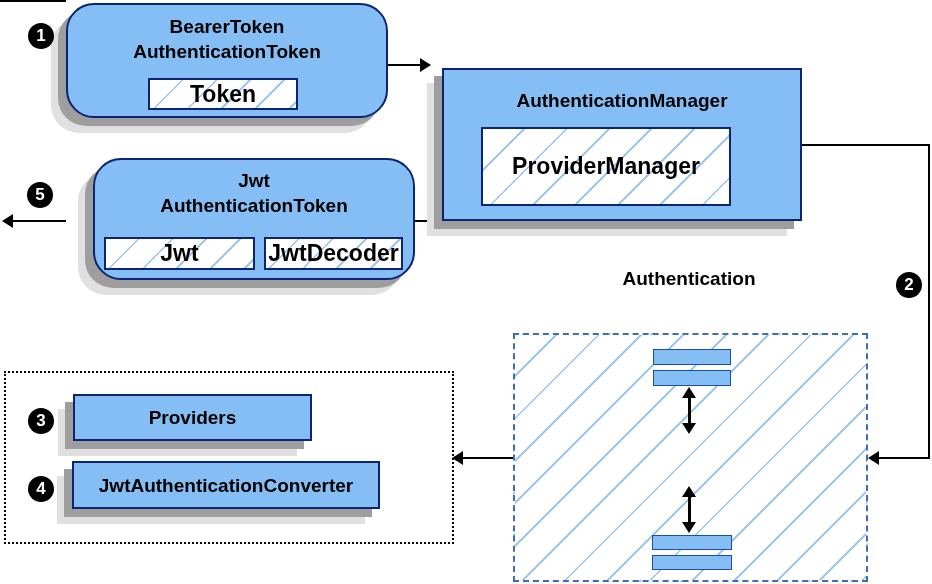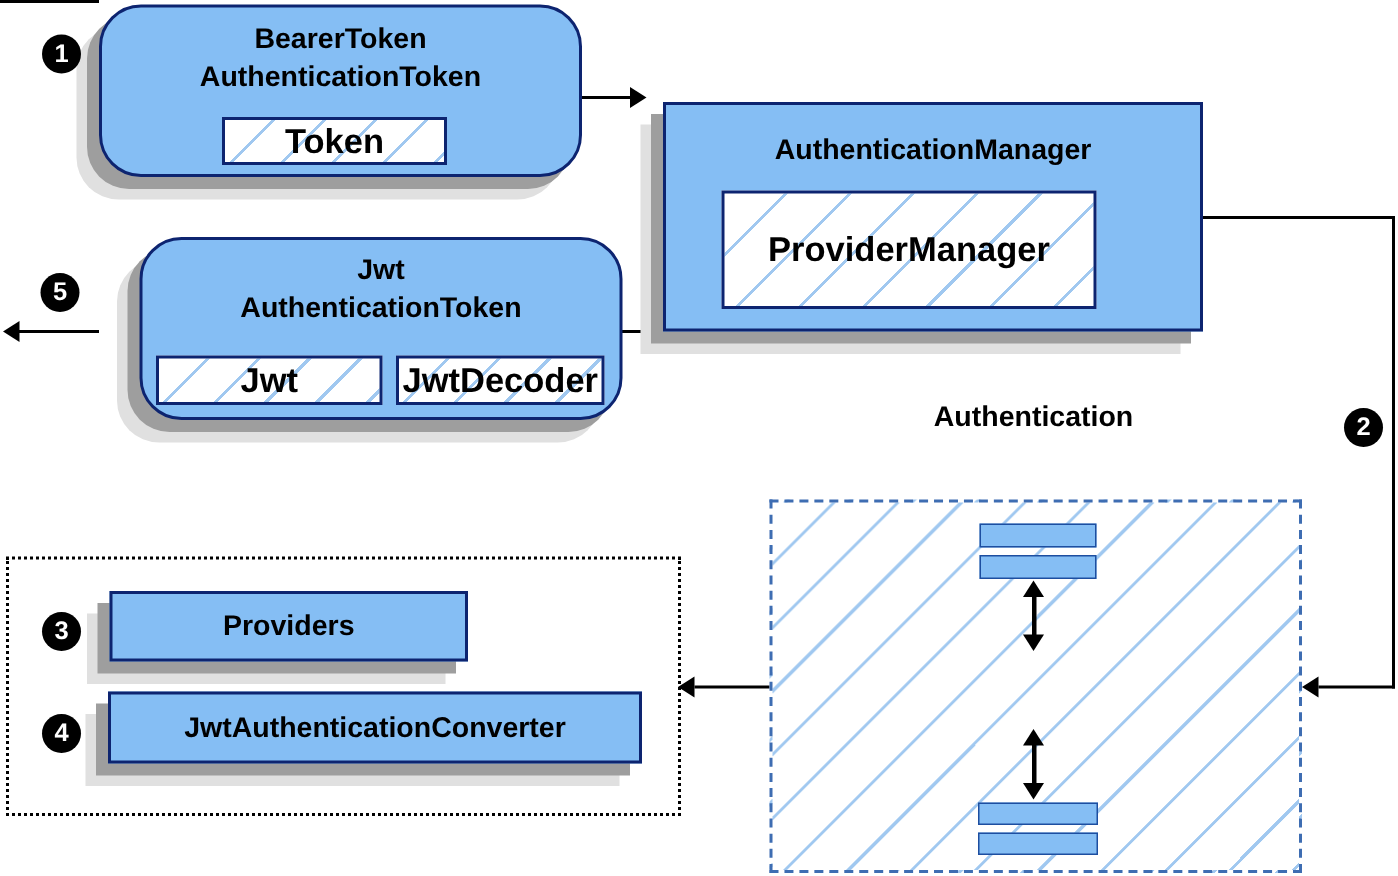--- a/index.html
+++ b/index.html
@@ -129,21 +129,21 @@
 
   <div class="group-label" style="left:564px;top:266px;width:250px;">
     <div>Authentication</div>
   </div>
 
 
   <div class="node flexc" style="left:73px;top:394px;width:239px;height:47px;">
     <span>Providers</span>
   </div>
 
-  <div class="node flexc" style="left:72px;top:461px;width:356px;height:48px;">
+  <div class="node flexc" style="left:72px;top:461px;width:308px;height:48px;">
     <span>JwtAuthenticationConverter</span>
   </div>
 
   <div class="step" style="left:28px;top:23px;">1</div>
   <div class="step" style="left:896px;top:272px;">2</div>
   <div class="step" style="left:28px;top:408px;">3</div>
   <div class="step" style="left:28px;top:476px;">4</div>
   <div class="step" style="left:27px;top:182px;">5</div>
 
 </div>

